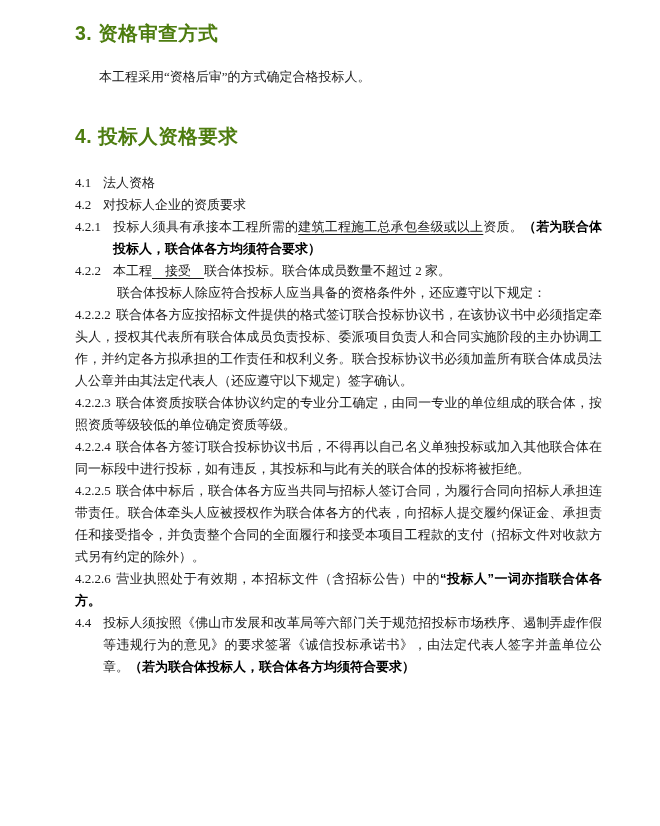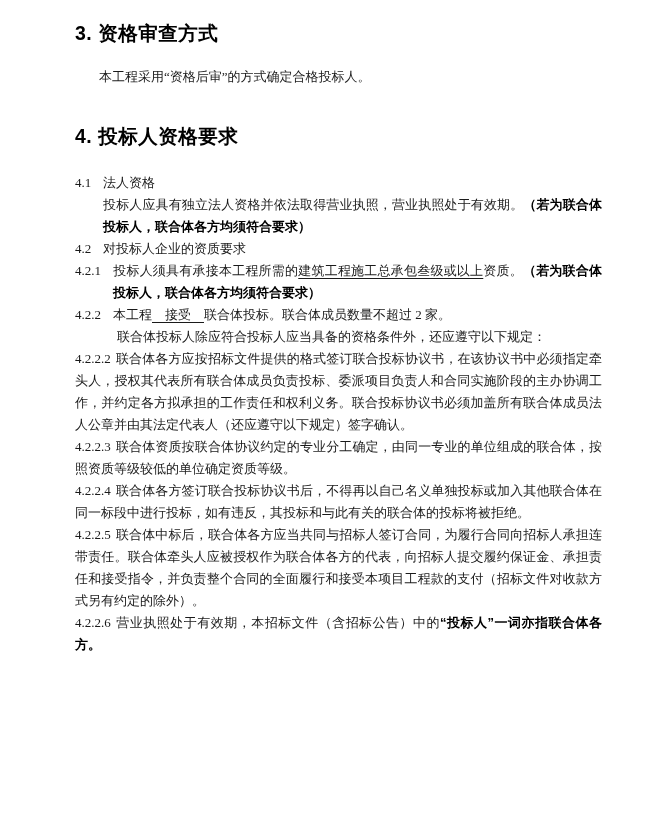--- a/index.html
+++ b/index.html
@@ -17,21 +17,21 @@
     line-height: 22px;
     color: #1a1a1a;
   }
   .heading {
     font-family: "Liberation Sans", "DejaVu Sans", sans-serif;
     font-weight: 700;
     font-size: 19.5px;
     line-height: 27px;
     letter-spacing: 0.5px;
     margin: 35px 0 22px 0;
-    color: #000000;
+    color: #4d7c0f;
   }
   .heading.first { margin-top: 2px; margin-bottom: 19px; }
   .para, .item { margin: 0; text-align: justify; }
   .p-indent { text-indent: 24px; }
   .p-under { margin-left: 28px; }
   .p-sub { margin-left: 42px; }
   .item.hang { padding-left: var(--h); }
   .item.hang .num {
     display: inline-block;
     width: var(--h);
@@ -48,24 +48,24 @@
 </style>
 </head>
 <body>
 
 <div class="page">
   <div class="content">
       <div class="heading first">3. 资格审查方式</div>
       <div class="para p-indent"><span>本工程采用“资格后审”的方式确定合格投标人。</span></div>
       <div class="heading">4. 投标人资格要求</div>
       <div class="item hang" style="--h: 28px;"><span class="num">4.1</span><span>法人资格</span></div>
-      <div class="para p-under"><span>投标人应具有独立法人资格并依法取得营业执照，营业执照处于有效期。</span><span class="b">（若为联合体投标人，联合体各方均须符合要求）</span></div>
       <div class="item hang" style="--h: 28px;"><span class="num">4.2</span><span>对投标人企业的资质要求</span></div>
       <div class="item hang" style="--h: 38px;"><span class="num">4.2.1</span><span>投标人须具有承接本工程所需的</span><span class="u">建筑工程施工总承包叁级或以上</span><span>资质。</span><span class="b">（若为联合体投标人，联合体各方均须符合要求）</span></div>
       <div class="item hang" style="--h: 38px;"><span class="num">4.2.2</span><span>本工程</span><span class="u">　接受　</span><span>联合体投标。联合体成员数量不超过 2 家。</span></div>
       <div class="para p-sub"><span>联合体投标人除应符合投标人应当具备的资格条件外，还应遵守以下规定：</span></div>
       <div class="item flat"><span class="num">4.2.2.2</span><span>联合体各方应按招标文件提供的格式签订联合投标协议书，在该协议书中必须指定牵头人，授权其代表所有联合体成员负责投标、委派项目负责人和合同实施阶段的主办协调工作，并约定各方拟承担的工作责任和权利义务。联合投标协议书必须加盖所有联合体成员法人公章并由其法定代表人（还应遵守以下规定）签字确认。</span></div>
       <div class="item flat"><span class="num">4.2.2.3</span><span>联合体资质按联合体协议约定的专业分工确定，由同一专业的单位组成的联合体，按照资质等级较低的单位确定资质等级。</span></div>
       <div class="item flat"><span class="num">4.2.2.4</span><span>联合体各方签订联合投标协议书后，不得再以自己名义单独投标或加入其他联合体在同一标段中进行投标，如有违反，其投标和与此有关的联合体的投标将被拒绝。</span></div>
       <div class="item flat"><span class="num">4.2.2.5</span><span>联合体中标后，联合体各方应当共同与招标人签订合同，为履行合同向招标人承担连带责任。联合体牵头人应被授权作为联合体各方的代表，向招标人提交履约保证金、承担责任和接受指令，并负责整个合同的全面履行和接受本项目工程款的支付（招标文件对收款方式另有约定的除外）。</span></div>
       <div class="item flat"><span class="num">4.2.2.6</span><span>营业执照处于有效期，本招标文件（含招标公告）中的</span><span class="b">“投标人”一词亦指联合体各方。</span></div>
+      <div class="item hang" style="--h: 28px;"><span class="num">4.4</span><span>投标人须按照《佛山市发展和改革局等六部门关于规范招投标市场秩序、遏制弄虚作假等违规行为的意见》的要求签署《诚信投标承诺书》，由法定代表人签字并盖单位公章。</span><span class="b">（若为联合体投标人，联合体各方均须符合要求）</span></div>
     </div>
 </div>
 
 </body></html>

